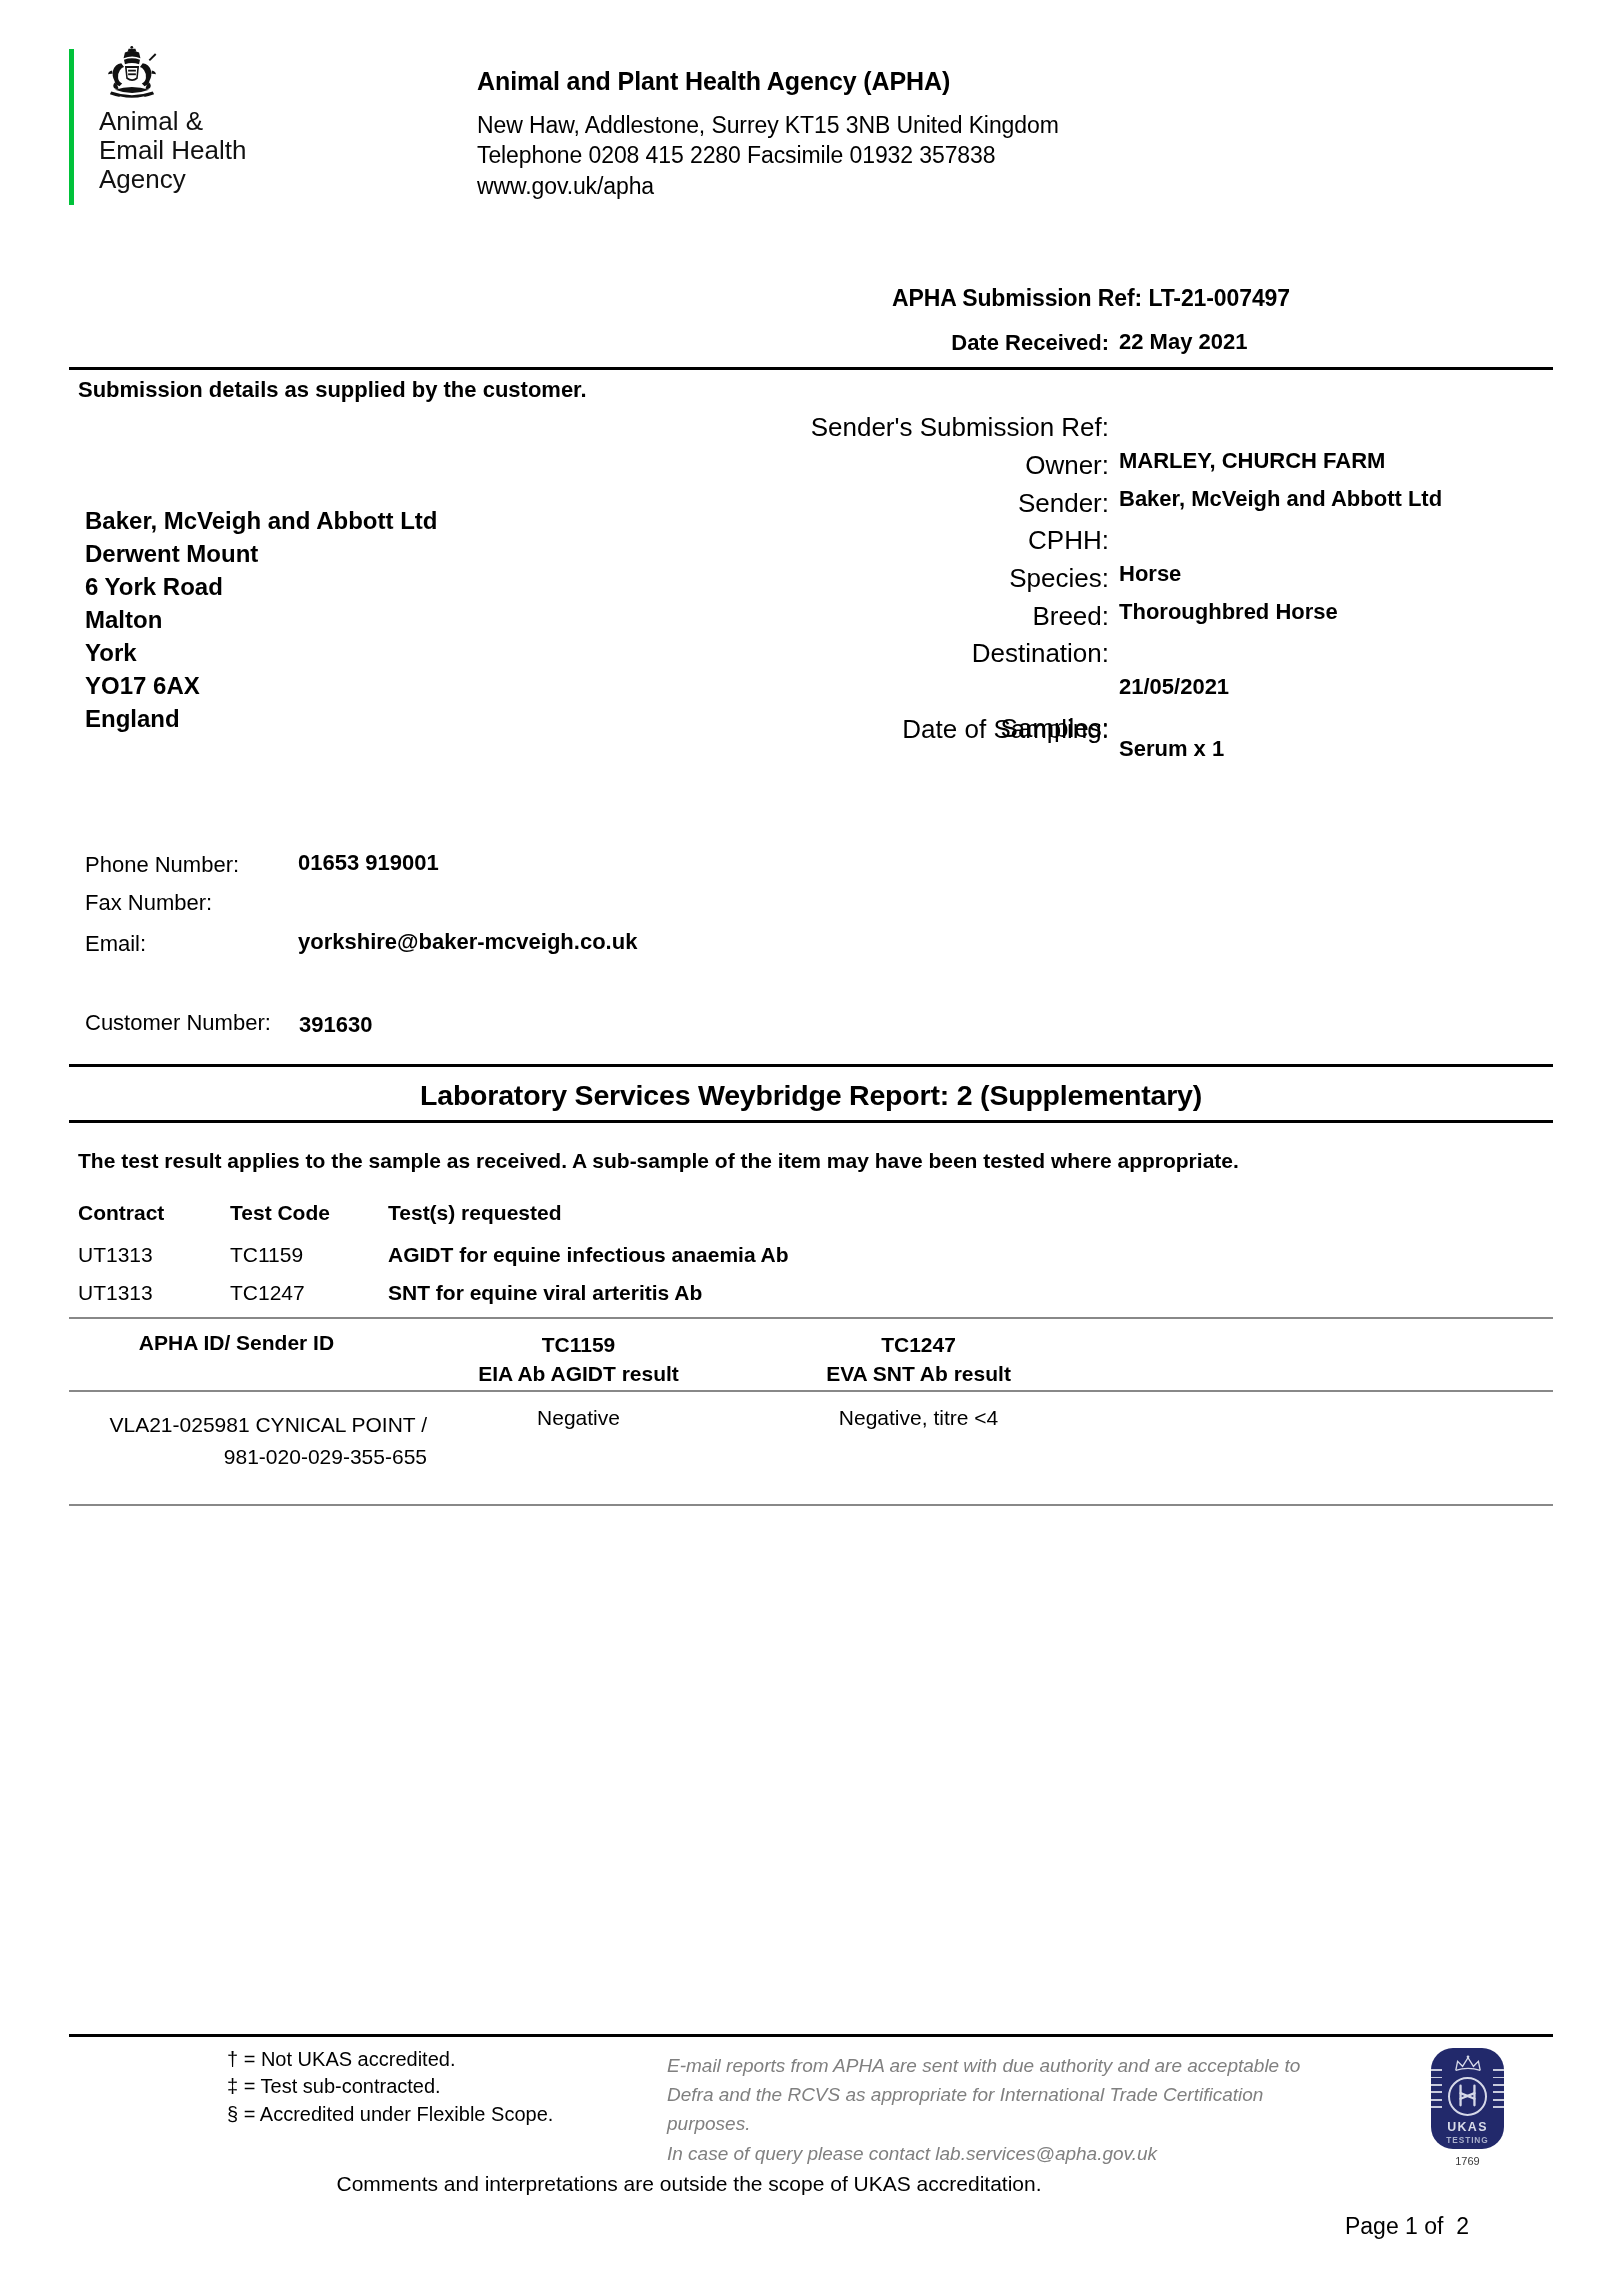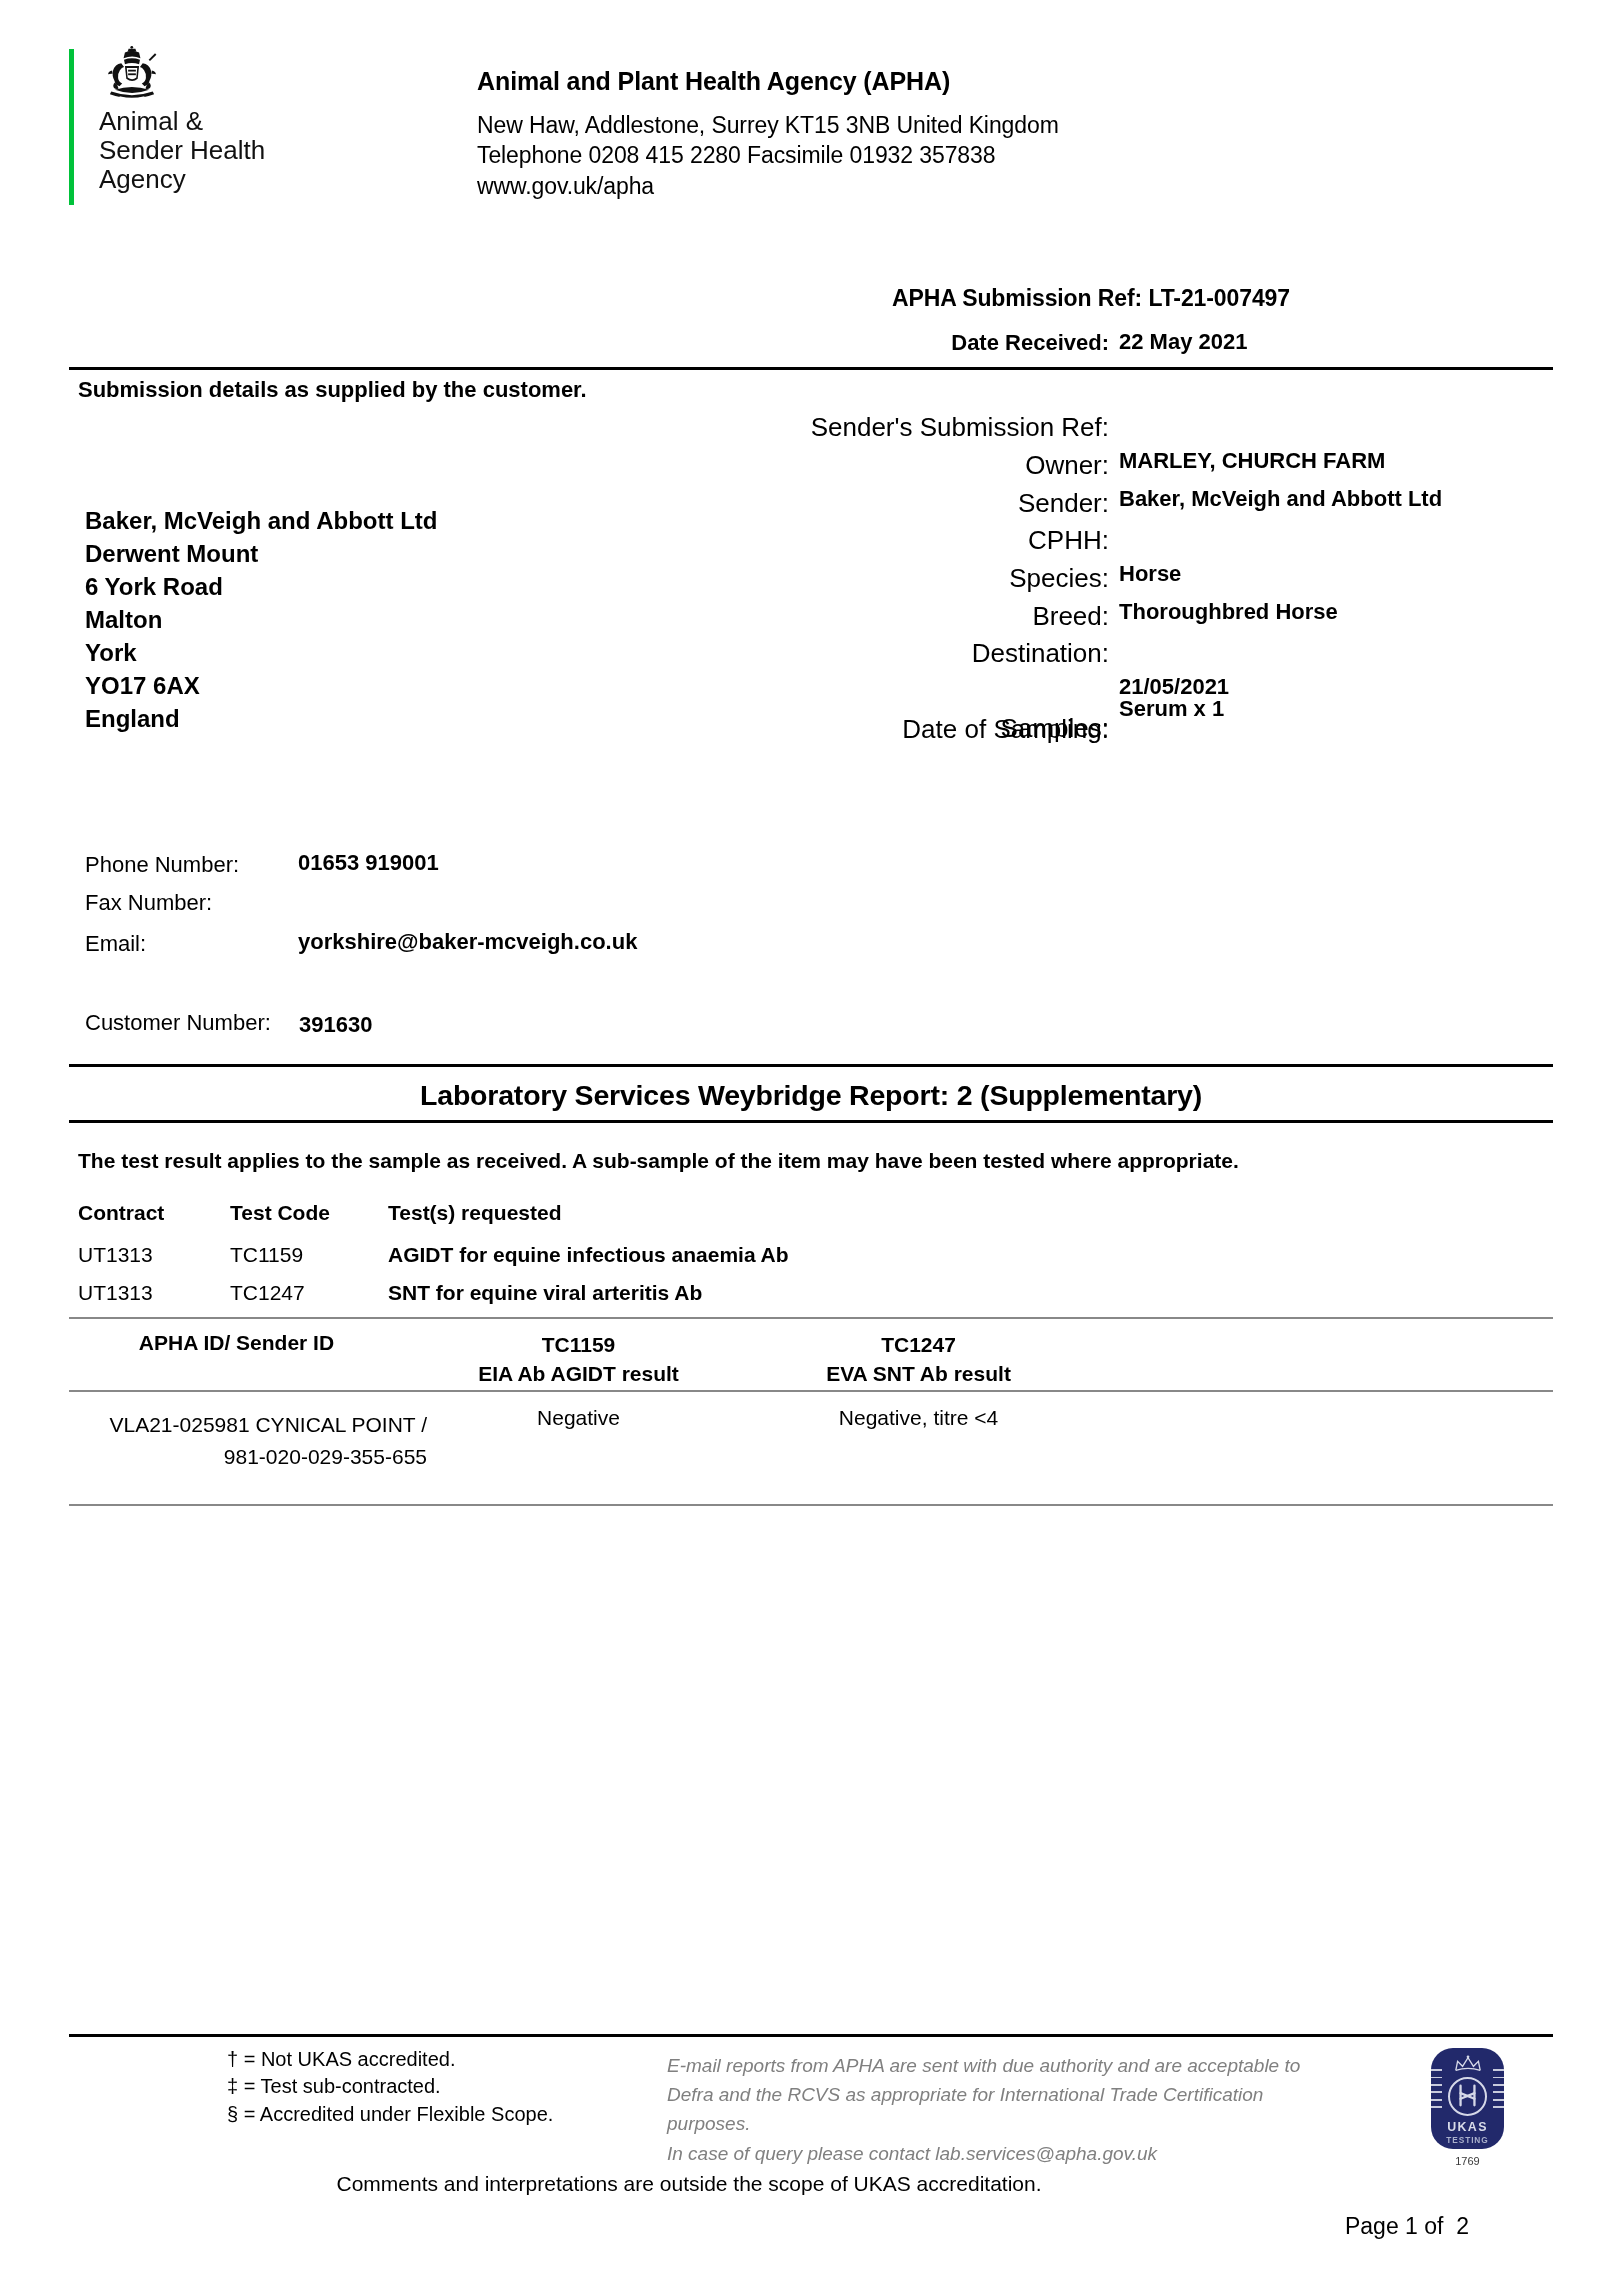--- a/index.html
+++ b/index.html
@@ -357,21 +357,21 @@
             <path d="M105 80 q6 6 2 12 q-5 4 -10 1 l3 -8 z"></path>
             <path d="M104 30 l14 -14 l3 3 l-14 14 z"></path>
 
             <path d="M30 96 q37 -12 75 0 q-37 14 -75 0 z"></path>
             <path d="M22 100 q45 16 91 0 l3 6 q-48 18 -97 0 z"></path>
             <path d="M40 110 q27 7 55 0 l-2 5 q-26 6 -51 0 z" fill="#ffffff"></path>
           </g>
         </svg>
       </div>
       <div class="logo-text">Animal &amp;</div>
-      <div class="logo-text" style="top:90px">Sender Health</div>
+      <div class="logo-text" style="top:90px">Email Health</div>
       <div class="logo-text" style="top:119px">Agency</div>
     </div>
 
     <div class="org-title">Animal and Plant Health Agency (APHA)</div>
     <div class="org-line l1">New Haw, Addlestone, Surrey KT15 3NB United Kingdom</div>
     <div class="org-line l2">Telephone 0208 415 2280 Facsimile 01932 357838</div>
     <div class="org-line l3">www.gov.uk/apha</div>
   </div>
 
   <div class="sub-ref">APHA Submission Ref: LT-21-007497</div>
@@ -407,21 +407,21 @@
   <div class="detail-lbl" style="top:601px">Breed:</div>
   <div class="detail-val" style="top:599px">Thoroughbred Horse</div>
 
   <div class="detail-lbl" style="top:638px">Destination:</div>
   <div class="detail-val" style="top:636px"></div>
 
   <div class="detail-lbl" style="top:714px">Date of Sampling:</div>
   <div class="detail-val" style="top:674px">21/05/2021</div>
 
   <div class="detail-lbl" style="top:713px">Samples:</div>
-  <div class="detail-val" style="top:696px">Serum x 1</div>
+  <div class="detail-val" style="top:736px">Serum x 1</div>
 
   <div class="contact-lbl" style="top:852px">Phone Number:</div>
   <div class="contact-val" style="top:850px">01653 919001</div>
 
   <div class="contact-lbl" style="top:890px">Fax Number:</div>
   <div class="contact-val" style="top:888px"></div>
 
   <div class="contact-lbl" style="top:931px">Email:</div>
   <div class="contact-val" style="top:929px">yorkshire@baker-mcveigh.co.uk</div>
 

